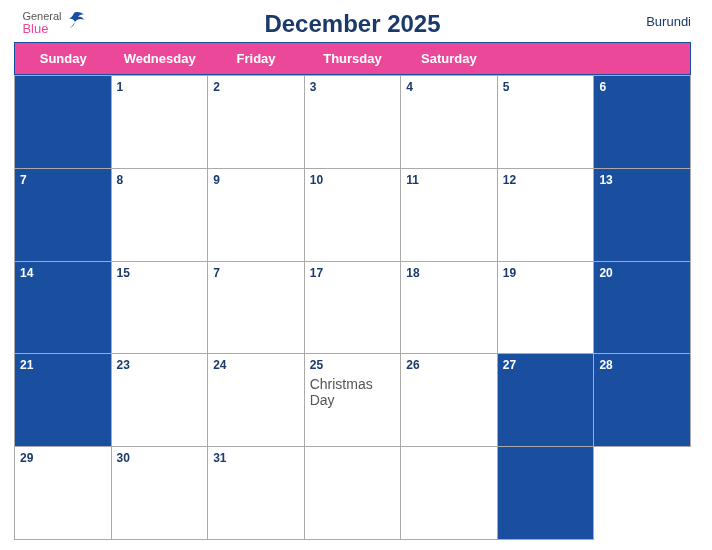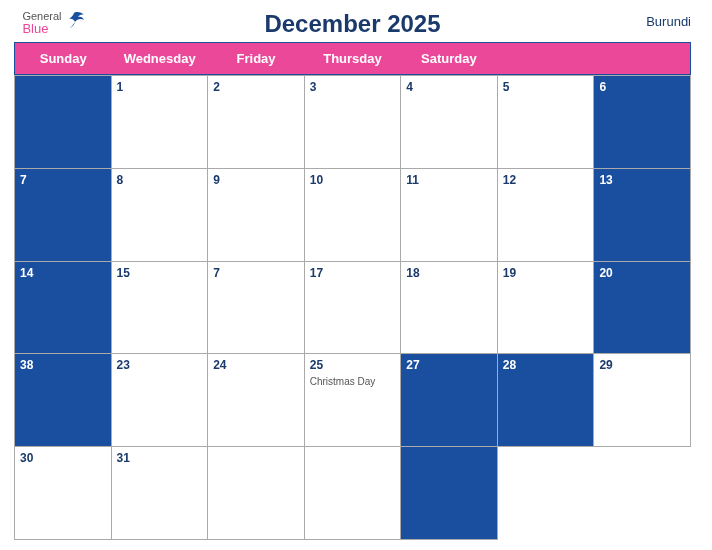--- a/index.html
+++ b/index.html
@@ -92,21 +92,21 @@
     .cell-date {
       font-size: 12px;
       font-weight: bold;
       color: #1a3a6b;
       line-height: 1.4;
     }
     .cell.header-blue .cell-date {
       color: #fff;
     }
     .cell-event {
-      font-size: 10px;
+      font-size: 14px;
       color: #555;
       margin-top: 2px;
     }
   </style>
 </head>
 <body>
 
 <div class="calendar-wrapper">
   <div class="header-row">
     <div class="logo-area">
@@ -189,31 +189,34 @@
       <div class="cell">
         <div class="cell-date">18</div>
       </div>
       <div class="cell">
         <div class="cell-date">19</div>
       </div>
       <div class="cell header-blue">
         <div class="cell-date">20</div>
       </div>
       <div class="cell header-blue">
-        <div class="cell-date">38</div>
+        <div class="cell-date">21</div>
       </div>
       <div class="cell">
         <div class="cell-date">23</div>
       </div>
       <div class="cell">
         <div class="cell-date">24</div>
       </div>
       <div class="cell">
         <div class="cell-date">25</div>
         <div class="cell-event">Christmas Day</div>
+      </div>
+      <div class="cell">
+        <div class="cell-date">26</div>
       </div>
       <div class="cell header-blue">
         <div class="cell-date">27</div>
       </div>
       <div class="cell header-blue">
         <div class="cell-date">28</div>
       </div>
       <div class="cell">
         <div class="cell-date">29</div>
       </div>

